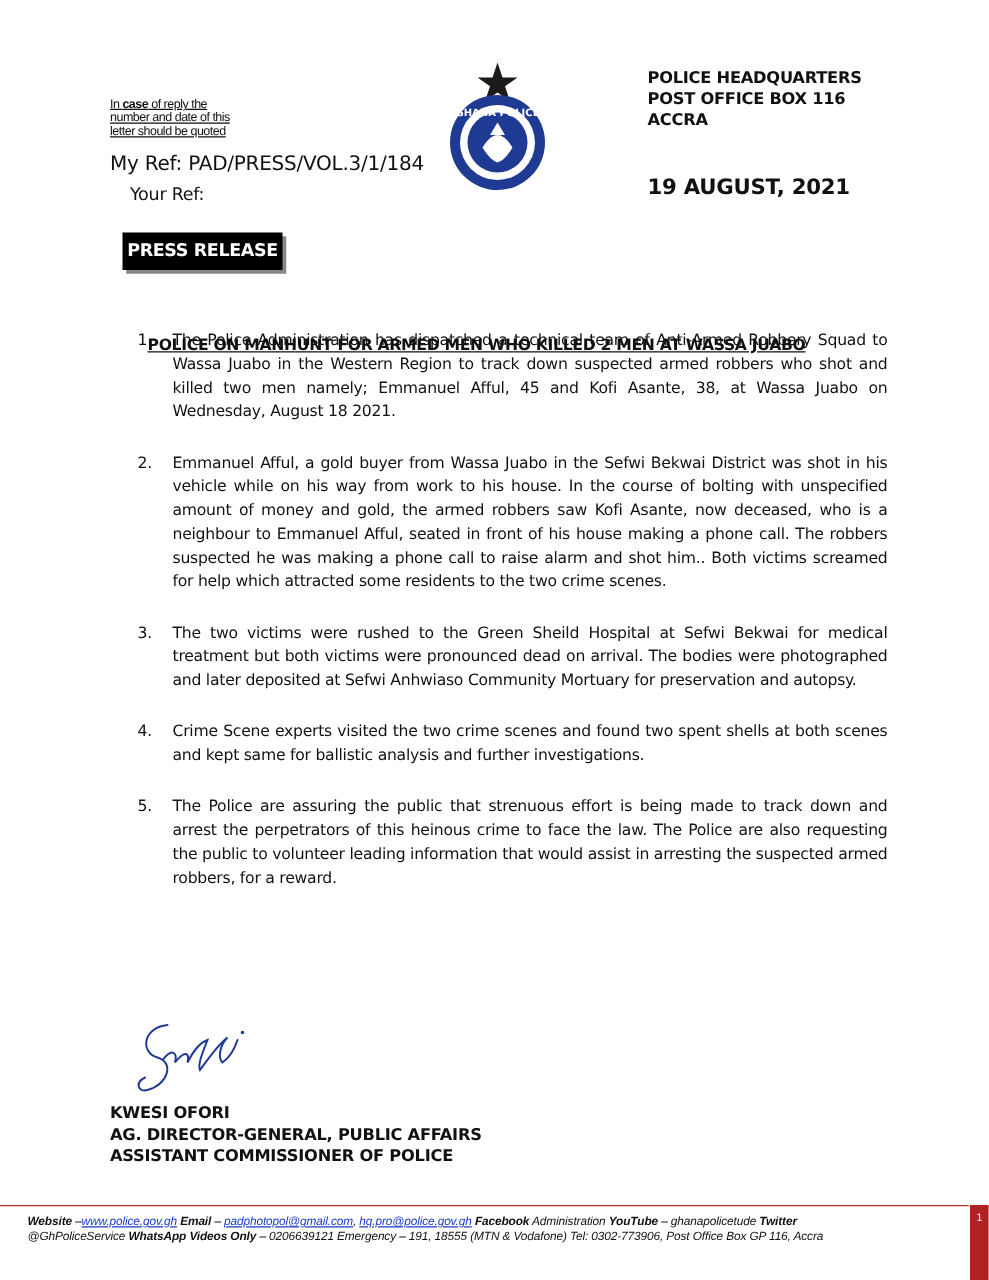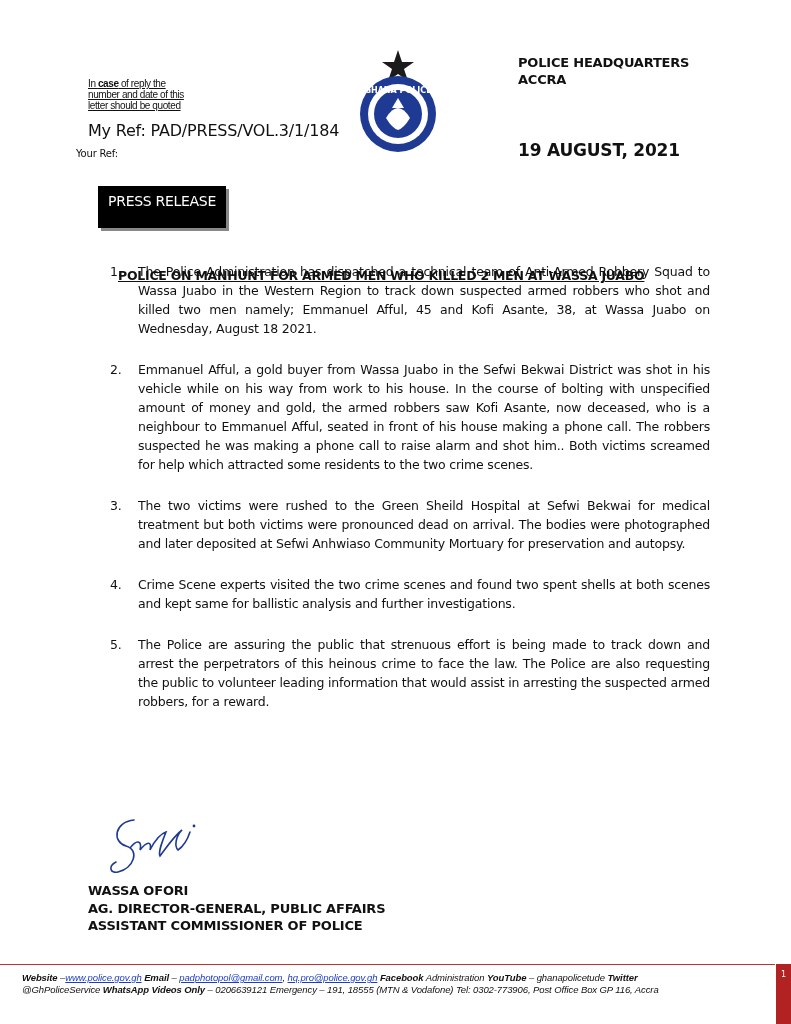--- a/index.html
+++ b/index.html
@@ -2,26 +2,26 @@
 <html><head>
 <meta charset="utf-8">
 <style>
   html, body { margin: 0; padding: 0; background: #ffffff; }
   body { width: 791px; height: 1024px; position: relative; overflow: hidden; font-family: "DejaVu Sans", sans-serif; color: #111; }
   .abs { position: absolute; }
   .ref-note { left: 88px; top: 78px; font-family: "Liberation Sans", sans-serif; font-size: 10px; line-height: 11px; letter-spacing: -0.4px; }
   .ref-note .line { display: block; text-decoration: underline; }
   .ref-note .bold { font-weight: bold; }
   .myref { left: 88px; top: 121px; font-size: 16px; font-family: "DejaVu Sans", sans-serif; letter-spacing: -0.2px; }
-  .yourref { left: 76px; top: 148px; font-size: 10px; letter-spacing: -0.2px; }
+  .yourref { left: 104px; top: 148px; font-size: 14px; letter-spacing: -0.2px; }
   .crest { left: 346px; top: 48px; width: 104px; height: 108px; }
   .address { left: 518px; top: 54px; font-family: "DejaVu Sans", sans-serif; font-weight: bold; font-size: 13px; line-height: 17px; letter-spacing: -0.2px; }
   .address div { white-space: nowrap; }
   .date { left: 518px; top: 140px; font-weight: bold; font-size: 17px; letter-spacing: -0.2px; }
-  .press-box { left: 98px; top: 186px; width: 128px; height: 42px; background: #000; color: #fff; font-weight: normal; font-size: 14px; line-height: 30px; text-align: center; box-shadow: 3px 3px 0 #888; letter-spacing: -0.3px; }
+  .press-box { left: 98px; top: 186px; width: 128px; height: 30px; background: #000; color: #fff; font-weight: bold; font-size: 14px; line-height: 30px; text-align: center; box-shadow: 3px 3px 0 #888; letter-spacing: -0.3px; }
   .headline { left: 118px; top: 236px; font-weight: bold; font-size: 12.5px; text-decoration: underline; letter-spacing: -0.25px; white-space: nowrap; margin-top: 32px; }
   .items { left: 110px; top: 262px; width: 600px; margin: 0; padding: 0; list-style: none; }
   .item { position: relative; padding-left: 28px; font-size: 12.5px; line-height: 19px; letter-spacing: -0.2px; text-align: justify; margin-bottom: 22px; }
   .item .num { position: absolute; left: 0; top: 0; }
   .signature { left: 104px; top: 812px; width: 110px; height: 64px; }
   .signatory { left: 88px; top: 882px; font-weight: bold; font-size: 13px; line-height: 17.5px; letter-spacing: -0.2px; }
   .footer-rule { left: 0; top: 964px; width: 775px; height: 1px; background: #b33; }
   .footer { left: 22px; top: 972px; width: 740px; font-family: "Liberation Sans", sans-serif; font-style: italic; font-size: 9.5px; line-height: 12px; color: #111; white-space: nowrap; letter-spacing: -0.1px; }
   .footer b { font-weight: bold; }
   .footer a { color: #1a3cc8; text-decoration: underline; }
@@ -43,20 +43,21 @@
   <circle cx="52" cy="66" r="38" fill="#1f3a93"></circle>
   <circle cx="52" cy="66" r="30" fill="#fff"></circle>
   <circle cx="52" cy="66" r="24" fill="#1f3a93"></circle>
   <path d="M40 70 q12 -20 24 0 q-6 10 -12 12 q-6 -2 -12 -12z" fill="#fff"></path>
   <path d="M46 60 l6 -10 l6 10z" fill="#fff"></path>
   <text x="52" y="45" text-anchor="middle" font-size="8" font-weight="bold" fill="#fff" font-family="DejaVu Sans, sans-serif">GHANA POLICE</text>
 </svg>
 
 <div class="abs address">
   <div>POLICE HEADQUARTERS</div>
+  <div>POST OFFICE BOX 116</div>
   <div>ACCRA</div>
 </div>
 <div class="abs date">19 AUGUST, 2021</div>
 
 <div class="abs press-box">PRESS RELEASE</div>
 
 <div class="abs headline">POLICE ON MANHUNT FOR ARMED MEN WHO KILLED 2 MEN AT WASSA JUABO</div>
 
 <ol class="abs items">
   <li class="item"><span class="num">1.</span><span>The Police Administration has dispatched a technical team of Anti-Armed Robbery Squad to  Wassa Juabo in the Western Region to track down suspected armed robbers who shot and killed two men namely; Emmanuel Afful, 45 and Kofi Asante, 38, at Wassa Juabo on Wednesday, August 18 2021.</span></li>
@@ -65,21 +66,21 @@
   <li class="item"><span class="num">4.</span><span>Crime Scene experts visited the two crime scenes and found two spent shells at both scenes and kept same for ballistic analysis and further investigations.</span></li>
   <li class="item"><span class="num">5.</span><span>The Police are assuring the public that strenuous effort is being made to track down and arrest the perpetrators of this heinous crime to face the law. The Police are also requesting the public to volunteer leading information that would assist in arresting the suspected armed robbers, for a reward.</span></li>
 </ol>
 
 <svg class="abs signature" viewBox="0 0 110 64">
   <path d="M30 8 C10 10 8 30 22 34 C36 38 30 56 14 60 C6 62 4 54 12 50 M26 36 C34 26 38 30 36 38 C44 28 48 30 46 38 C50 30 56 22 62 20 C58 30 54 40 56 44 C62 36 70 24 78 18 C72 24 70 34 74 38 C80 34 84 26 86 20" fill="none" stroke="#1f3a93" stroke-width="1.6" stroke-linecap="round"></path>
   <circle cx="90" cy="14" r="1.4" fill="#1f3a93"></circle>
 </svg>
 
 <div class="abs signatory">
-  <div>WASSA OFORI</div>
+  <div>KWESI OFORI</div>
   <div>AG. DIRECTOR-GENERAL, PUBLIC AFFAIRS</div>
   <div>ASSISTANT COMMISSIONER OF POLICE</div>
 </div>
 
 <div class="abs footer-rule"></div>
 <div class="abs footer">
   <div>
     <b>Website</b> –<a>www.police.gov.gh</a>
     <b>Email</b> – <a>padphotopol@gmail.com</a>, <a>hq.pro@police.gov.gh</a>
     <b>Facebook</b> <span>Administration</span>

